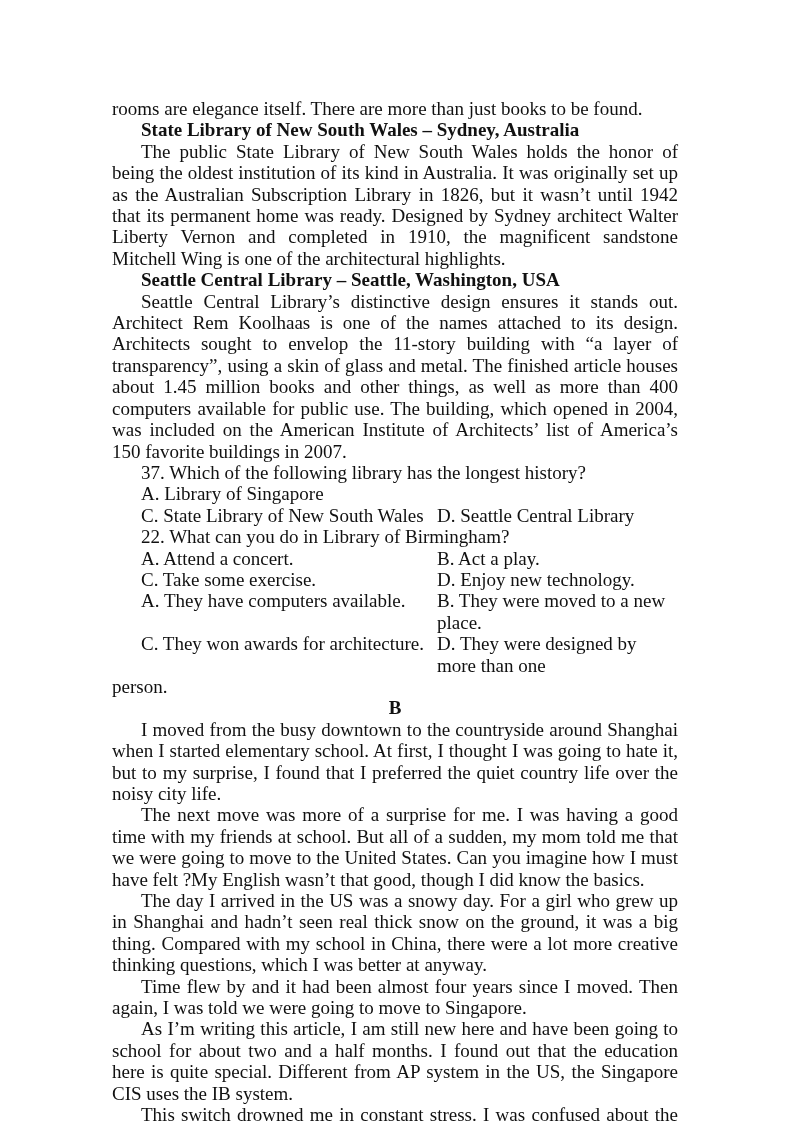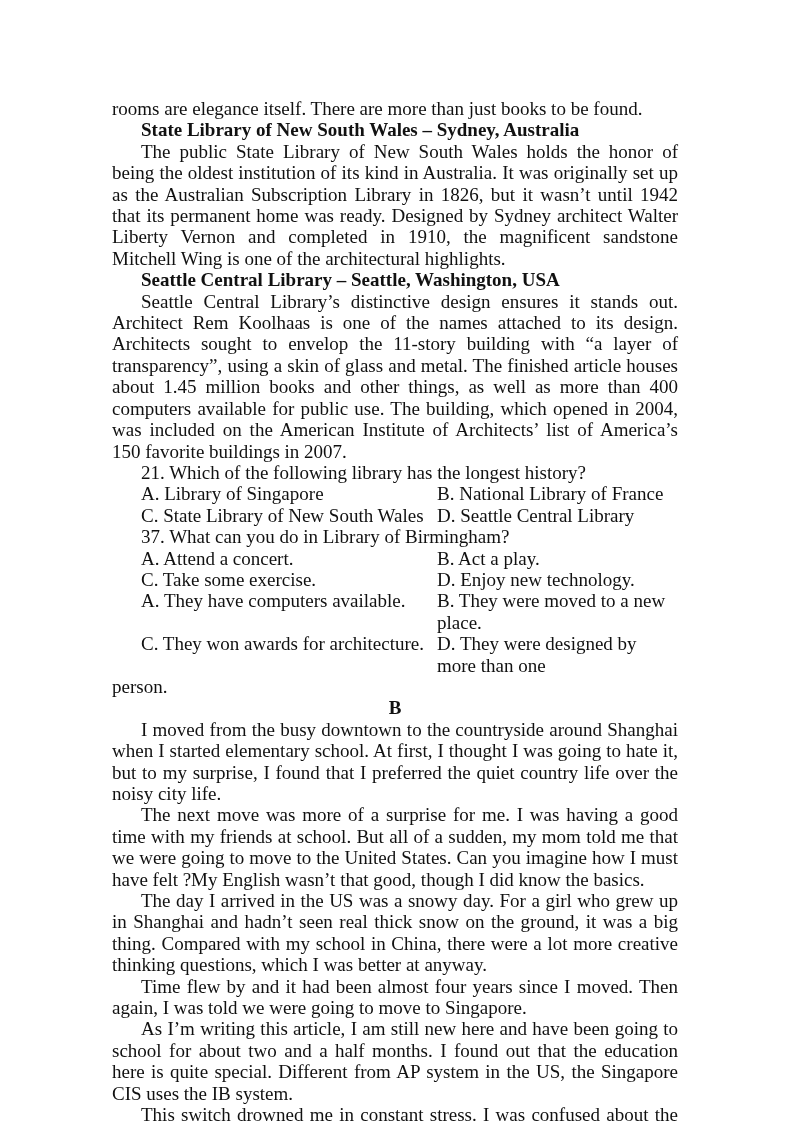--- a/index.html
+++ b/index.html
@@ -29,33 +29,32 @@
 <div class="page">
   <p class="p">rooms are elegance itself.  There are more than just books to be found.</p>
 
   <p class="heading">State Library of New South Wales – Sydney, Australia</p>
   <p class="p indent">The public State Library of New South Wales holds the honor of being the oldest institution of its kind in Australia.  It was originally  set up as the Australian  Subscription Library in 1826, but it wasn’t until 1942 that its permanent home was ready. Designed by Sydney architect Walter Liberty Vernon and completed in 1910, the magnificent sandstone Mitchell Wing is one of the architectural highlights.</p>
 
   <p class="heading">Seattle Central Library  – Seattle, Washington, USA</p>
   <p class="p indent">Seattle Central Library’s distinctive design ensures it stands out. Architect Rem Koolhaas is one of the names attached to its design. Architects sought to envelop the 11-story building with “a layer of transparency”, using a skin of glass and metal.  The finished article houses about 1.45 million  books and other things, as well as more than 400 computers available  for public use. The building,  which opened in 2004, was included on the American Institute of Architects’ list of America’s 150 favorite buildings in 2007.</p>
 
   <div>
-    <p class="question">21. Which of the following library has the longest history?</p>
+    <p class="question">37. Which of the following library has the longest history?</p>
     <div class="opts">
       <p class="opt left">A.  Library of Singapore</p>
-      <p class="opt right">B.  National Library of France</p>
     </div>
     <div class="opts">
       <p class="opt left">C.  State Library of New South Wales</p>
       <p class="opt right">D.  Seattle Central Library</p>
     </div>
   </div>
 
   <div>
-    <p class="question">37. What can you do in Library of Birmingham?</p>
+    <p class="question">22. What can you do in Library of Birmingham?</p>
     <div class="opts">
       <p class="opt left">A.  Attend a concert.</p>
       <p class="opt right">B.  Act a play.</p>
     </div>
     <div class="opts">
       <p class="opt left">C.  Take some exercise.</p>
       <p class="opt right">D.  Enjoy new technology.</p>
     </div>
   </div>
 

